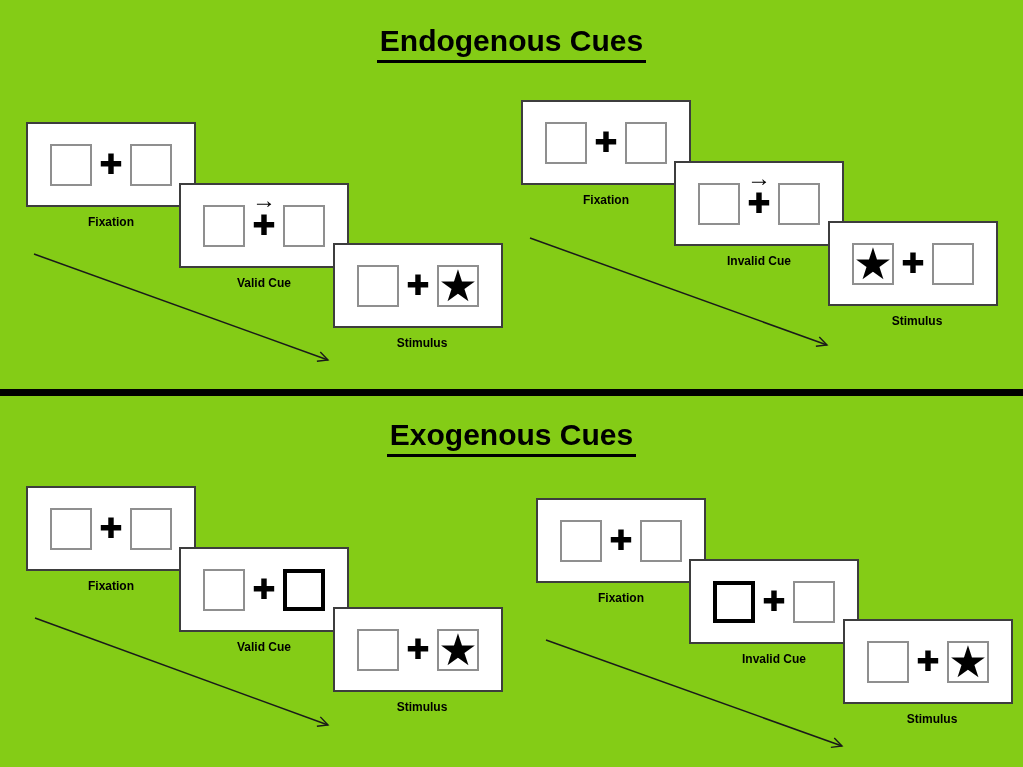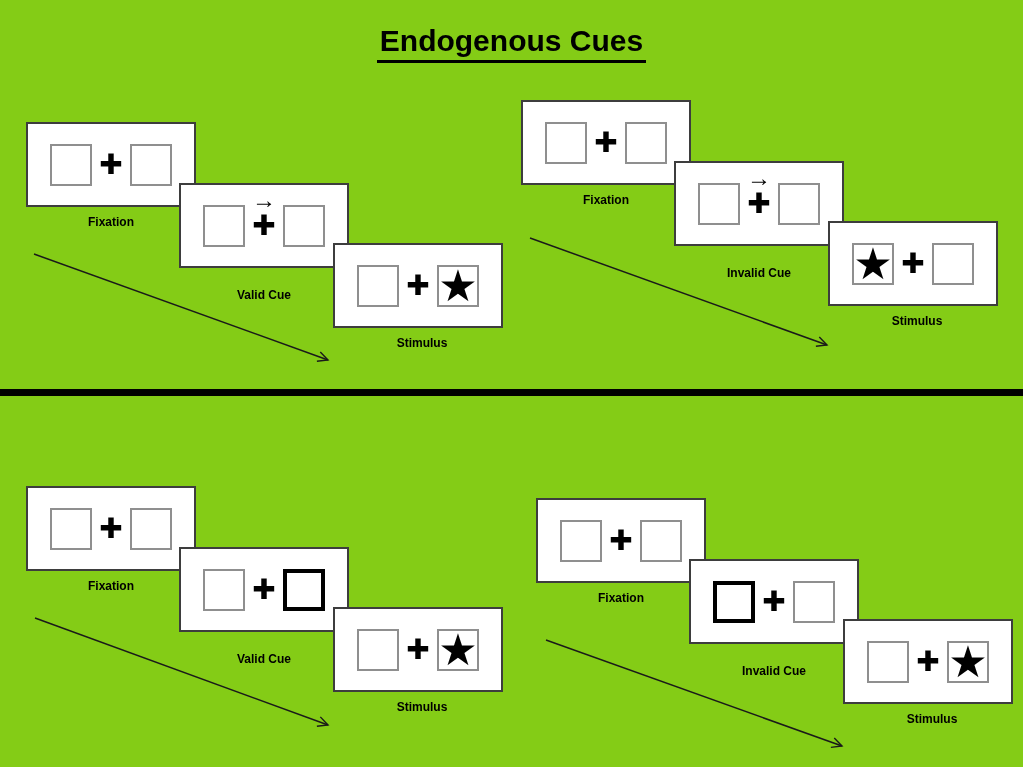--- a/index.html
+++ b/index.html
@@ -70,21 +70,21 @@
     position: absolute;
     width: 170px;
     text-align: center;
     font-size: 12px;
     font-weight: bold;
     line-height: 22px;
     color: #000000;
     white-space: nowrap;
   }
   .l1 { left: 0;     top: 89px;  }
-  .l2 { left: 153px; top: 162px; }
+  .l2 { left: 153px; top: 150px; }
   .l3 { left: 311px; top: 210px; }
   .sq {
     box-sizing: border-box;
     width: 42px;
     height: 42px;
     border: 2px solid #8f8f8f;
     background: #ffffff;
     display: flex;
     align-items: center;
     justify-content: center;
@@ -191,20 +191,23 @@
         <span class="star">★</span>
       </span>
       <span class="plus">✚</span>
       <span class="sq"></span>
     </div>
     <div class="plabel l3">Stimulus</div>
   </div>
 
   <div class="divider"></div>
 
+  <div class="section-title" id="exo-title">
+    <span class="underlined">Exogenous Cues</span>
+  </div>
 
   <div class="trial-group" style="left:26px; top:486px;">
     <svg class="timeline-svg" viewBox="0 0 340 262">
       <line class="timeline-line" x1="9" y1="132" x2="302" y2="239" marker-end="url(#arrowhead)"></line>
     </svg>
     <div class="panel p1">
       <span class="sq"></span>
       <span class="plus">✚</span>
       <span class="sq"></span>
     </div>

